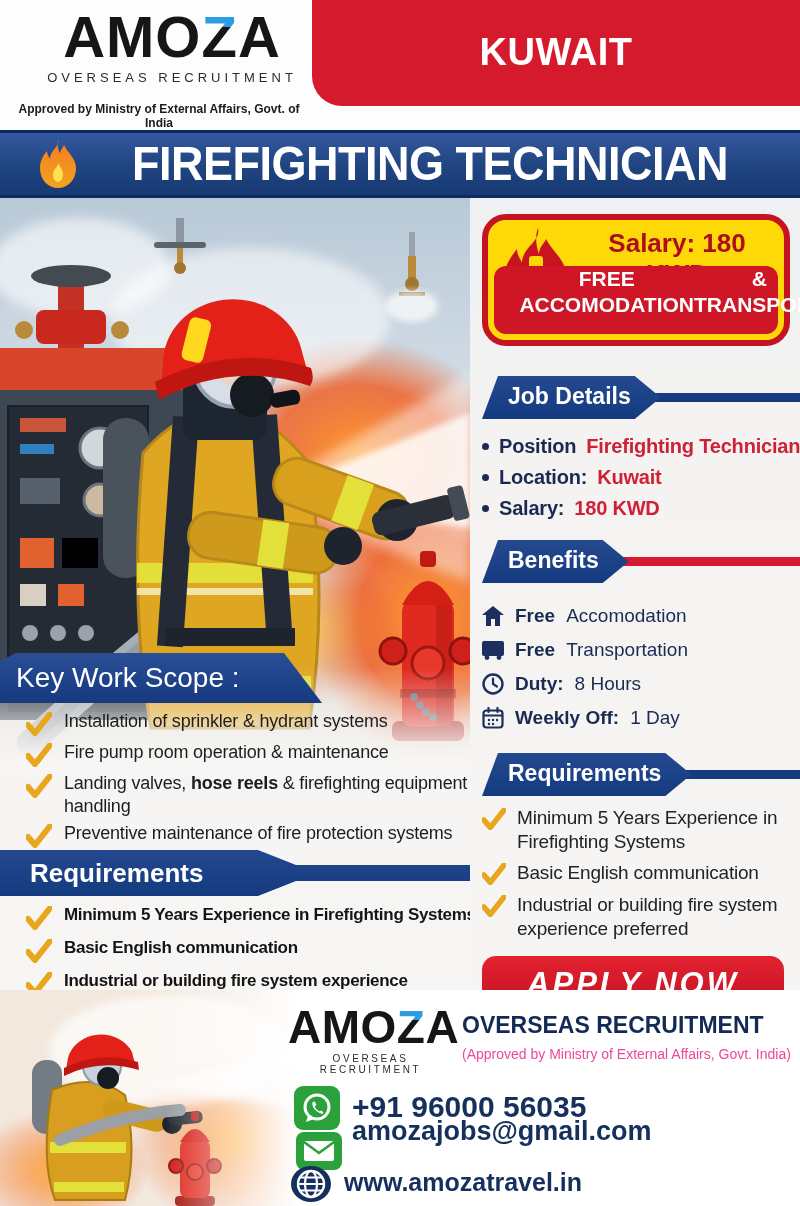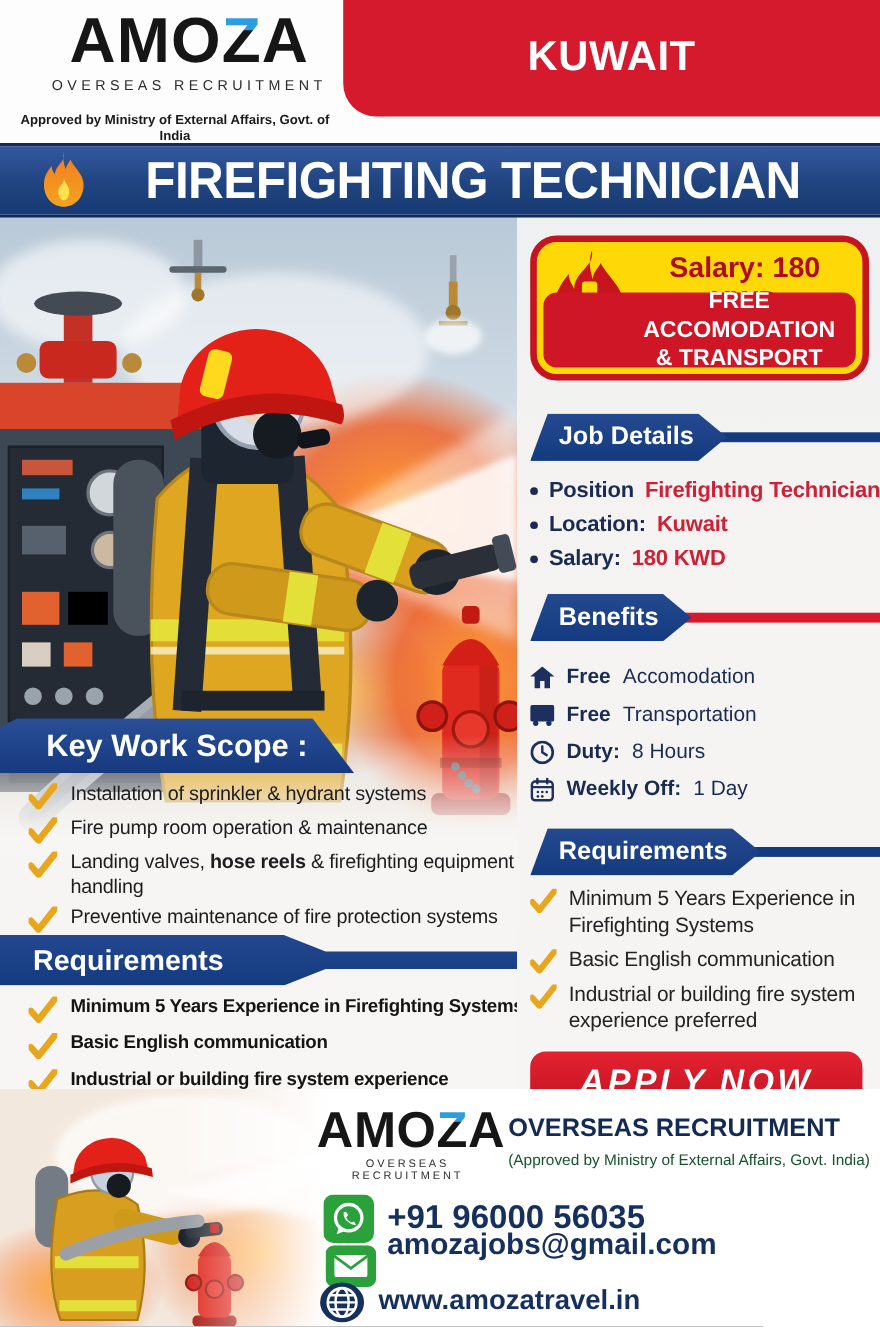--- a/index.html
+++ b/index.html
@@ -32,21 +32,21 @@
   .main{position:absolute;top:198px;left:0;width:800px;height:792px;
     background:linear-gradient(180deg,#e9ebee 0,#f4f3f1 40%,#f7f6f4 100%);}
   .photo{position:absolute;top:0;left:0;width:470px;height:560px;}
   .photo-fade{position:absolute;top:470px;left:0;width:470px;height:110px;
     background:linear-gradient(180deg,rgba(247,246,244,0) 0,#f7f6f4 85%);}
 
   
   .kws-banner{position:absolute;left:0;top:455px;width:322px;height:50px;
     background:linear-gradient(180deg,#2a4f97 0,#16397f 100%);
     clip-path:polygon(0 8px,16px 0,284px 0,322px 50px,0 50px);
-    color:#fff;font-size:28px;font-weight:700;line-height:50px;padding-left:42px;box-sizing:border-box;}
+    color:#fff;font-size:28px;font-weight:400;line-height:50px;padding-left:16px;box-sizing:border-box;}
   .kws-list{position:absolute;left:26px;top:512px;width:452px;}
   .chk-row{display:flex;gap:12px;margin-bottom:5px;align-items:flex-start;}
   .chk-row .chk{flex:0 0 26px;margin-top:2px;}
   .chk-row .txt{font-size:18px;line-height:1.26;color:#1d1d1f;letter-spacing:-.2px;}
   .chk-row .txt b{font-weight:700;}
   .reqleft-banner{position:absolute;left:0;top:652px;width:478px;height:46px;}
   .reqleft-banner .shape{position:absolute;inset:0;background:linear-gradient(180deg,#23488f,#143a80);
     clip-path:polygon(0 0,258px 0,296px 15px,478px 15px,478px 31px,296px 31px,258px 46px,0 46px);}
   .reqleft-banner .cap-label{position:absolute;left:30px;top:0;line-height:46px;color:#fff;
     font-size:26px;font-weight:800;}
@@ -56,21 +56,21 @@
 
   
   .rcol{position:absolute;left:470px;top:0;width:330px;height:792px;box-sizing:border-box;
     padding:0 10px 0 12px;background:linear-gradient(180deg,#eef0f2 0,#f4f3f1 30%,#f6f5f3 100%);}
   .badge{position:relative;margin-top:16px;height:132px;background:#ffd808;
     border:6px solid #c5131f;border-radius:24px;box-sizing:border-box;}
   .badge .flamebox{position:absolute;left:2px;top:4px;width:92px;height:112px;}
   .badge .salary{position:absolute;left:86px;right:4px;top:8px;text-align:center;
     font-size:26px;font-weight:800;color:#ad0d1c;}
   .badge .freepanel{position:absolute;left:6px;right:6px;bottom:6px;height:68px;background:#cf1626;
-    border-radius:12px;color:#fff;font-weight:800;display:flex;flex-direction:column;
+    border-radius:12px;color:#fff;font-weight:800;display:flex;
     justify-content:center;text-align:center;padding-left:72px;font-size:21px;line-height:1.25;}
   .rhead{display:flex;align-items:center;margin-right:-10px;}
   .rhead .cap{background:linear-gradient(180deg,#24498f 0,#143a80 100%);color:#fff;font-weight:800;
     font-size:23px;padding:7px 30px 9px 26px;
     clip-path:polygon(16px 0,calc(100% - 26px) 0,100% 50%,calc(100% - 26px) 100%,0 100%);}
   .rhead .tail{flex:1;height:9px;margin-left:-6px;background:#143a80;}
   .rhead .tail.red{background:#d6192e;}
   .jd-head{margin-top:30px;}
   .jd-list{margin-top:12px;}
   .jd-item{display:flex;align-items:center;gap:10px;height:31px;font-size:20px;letter-spacing:-.2px;}
@@ -95,21 +95,21 @@
 
   
   .footer{position:absolute;top:990px;left:0;width:800px;height:216px;background:#fff;}
   .footer .miniphoto{position:absolute;left:0;top:0;width:300px;height:216px;}
   .flogo{position:absolute;left:288px;top:14px;width:165px;text-align:center;}
   .flogo .brand{font-size:46px;font-weight:800;color:#161616;line-height:1;letter-spacing:.5px;}
   .flogo .brand .zblue{background:linear-gradient(180deg,#2d9de2 0 36%,#161616 36%);
     -webkit-background-clip:text;background-clip:text;color:transparent;}
   .flogo .sub{font-size:10px;letter-spacing:2.6px;color:#2c2c2c;margin-top:3px;}
   .fcompany{position:absolute;left:462px;top:22px;font-size:23px;font-weight:800;color:#132a55;}
-  .fapproved{position:absolute;left:462px;top:56px;width:330px;font-size:14px;color:#14532d;}
+  .fapproved{position:absolute;left:462px;top:56px;width:330px;font-size:14px;color:#ec4899;}
   .cicon{position:absolute;width:46px;}
   .fphone{position:absolute;left:352px;top:100px;font-size:30px;font-weight:800;color:#16305e;cursor:pointer;}
   .femail{position:absolute;left:352px;top:126px;font-size:27px;font-weight:800;color:#16305e;cursor:pointer;}
   .fsite{position:absolute;left:344px;top:178px;font-size:25px;font-weight:800;color:#16305e;cursor:pointer;}
 </style>
 </head>
 <body>
 
 <div class="poster">
 

